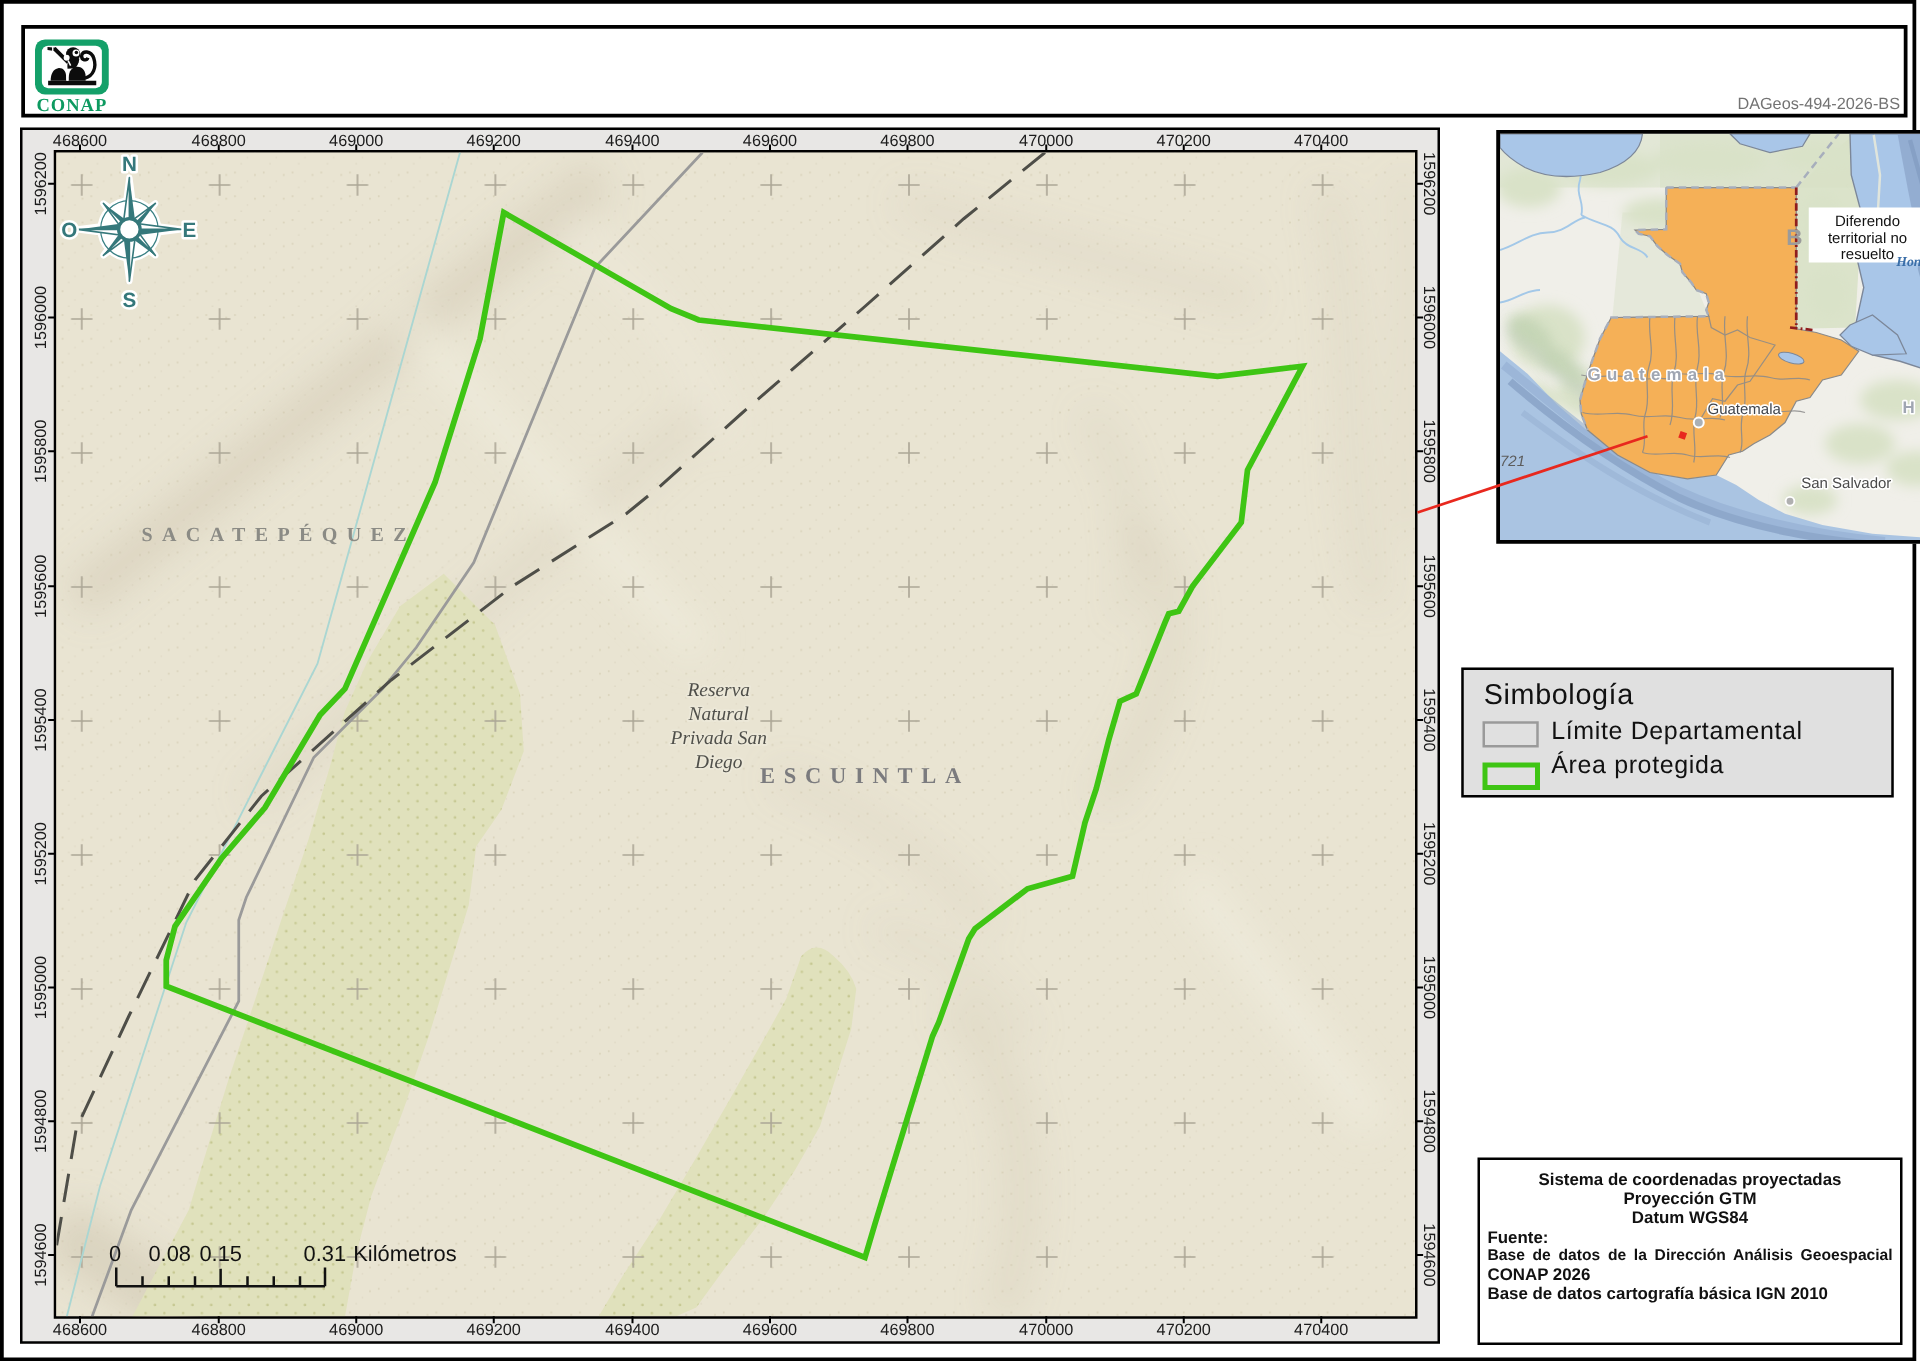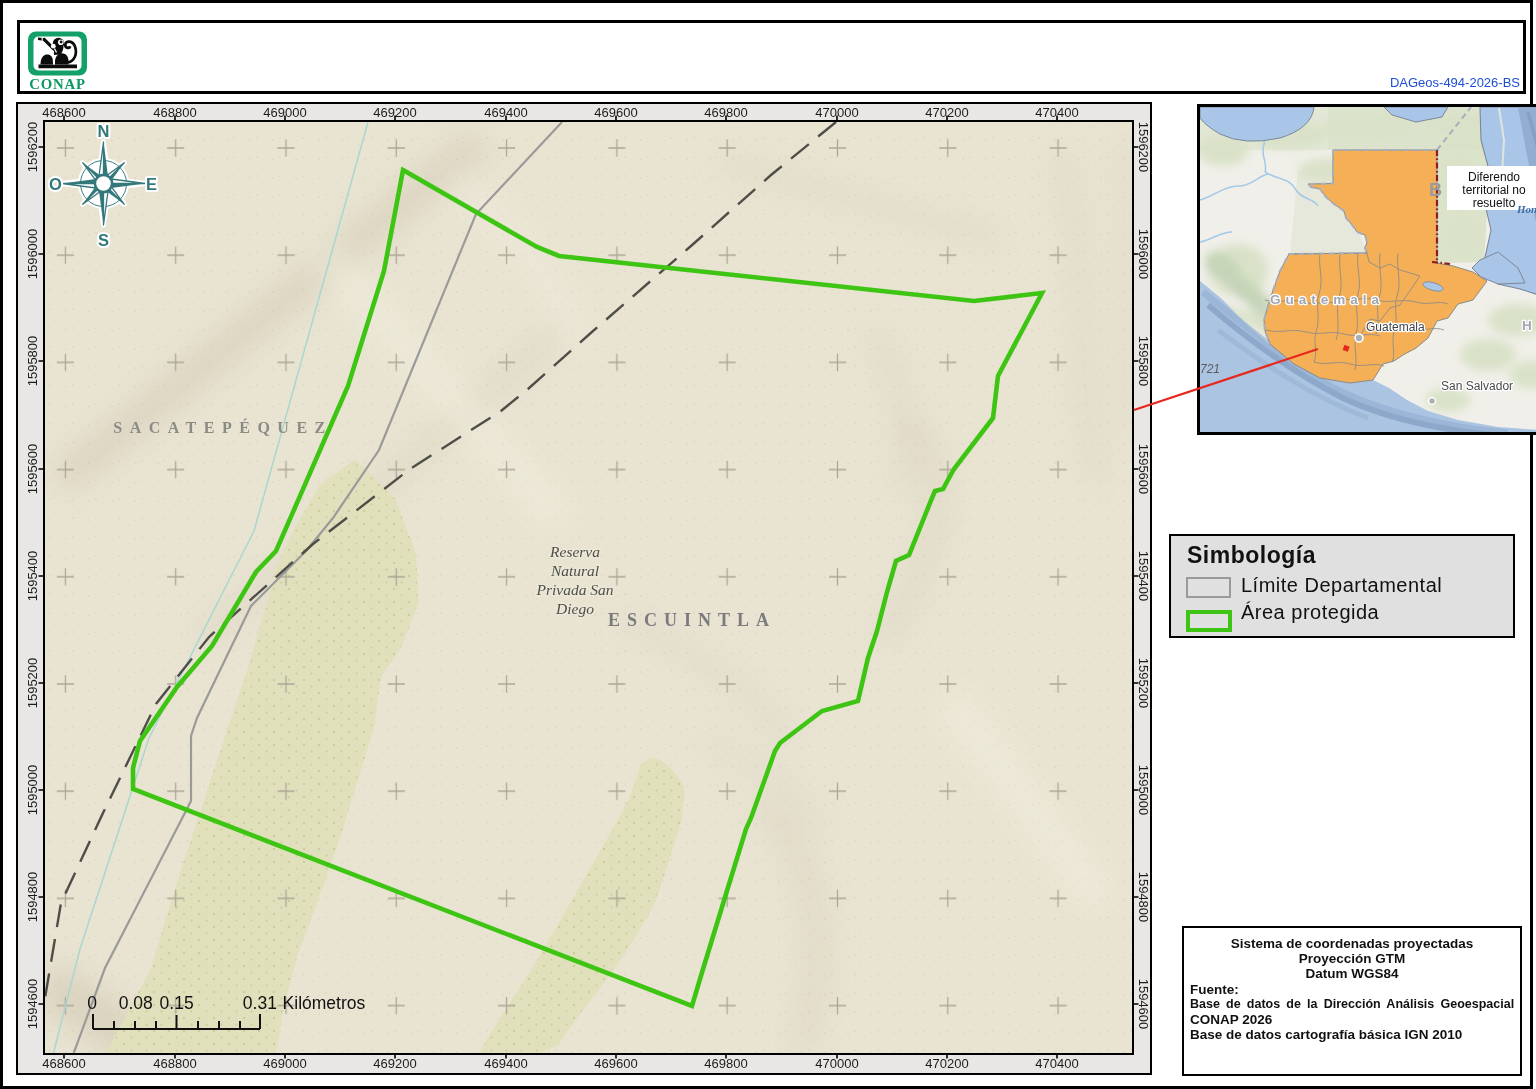--- a/index.html
+++ b/index.html
@@ -3,27 +3,27 @@
 <meta charset="utf-8">
 <style>
   html,body{margin:0;padding:0;}
   body{width:1536px;height:1089px;position:relative;background:#fff;
        font-family:"Liberation Sans",sans-serif;overflow:hidden;}
   .abs{position:absolute;}
   #pageborder{left:0;top:0;width:1527px;height:1083px;border:3px solid #000;}
   #header{left:17px;top:20px;width:1503px;height:68px;border:3px solid #000;background:#fff;}
   #title{position:absolute;left:0;top:1px;width:100%;text-align:center;
          font-size:30.5px;letter-spacing:.5px;color:#3ead38;font-weight:500;}
-  #dageos{position:absolute;right:3px;bottom:1px;font-size:13px;color:#1d4ed8;}
+  #dageos{position:absolute;right:3px;bottom:1px;font-size:13px;color:#737373;}
   #logo{position:absolute;left:8px;top:8px;width:70px;height:60px;}
   #outerframe{left:16px;top:102px;width:1132px;height:969px;border:2.5px solid #000;background:#e8e7e5;}
   #innermap{left:43px;top:120px;width:1087px;height:931px;border:2.5px solid #000;background:#e9e4d2;overflow:hidden;}
   #inset{left:1169px;top:104px;width:351px;height:325px;border:3px solid #000;background:#edeee6;overflow:hidden;margin-left:28px;}
   #legend{left:1169px;top:534px;width:342px;height:100px;border:2.5px solid #000;background:#e0e0e0;}
-  #legend .ttl{position:absolute;left:16px;top:6px;font-size:23px;letter-spacing:0.5px;color:#111;font-weight:bold;}
+  #legend .ttl{position:absolute;left:16px;top:6px;font-size:23px;letter-spacing:0.5px;color:#111;}
   #legend .sw1{position:absolute;left:15px;top:41px;width:41px;height:17px;border:2px solid #9a9a9a;}
   #legend .sw2{position:absolute;left:15px;top:74px;width:38px;height:14px;border:4px solid #3ec514;}
   #legend .lb{position:absolute;left:70px;font-size:20px;letter-spacing:0.5px;color:#111;}
   #infobox{left:1182px;top:926px;width:324px;height:138px;border:2.5px solid #000;background:#fff;
            font-weight:bold;font-size:13.5px;line-height:15.2px;color:#111;
            padding:8px 6px 0 6px;}
   #infobox .c{text-align:center;}
   #infobox .j{}
 </style>
 </head>

